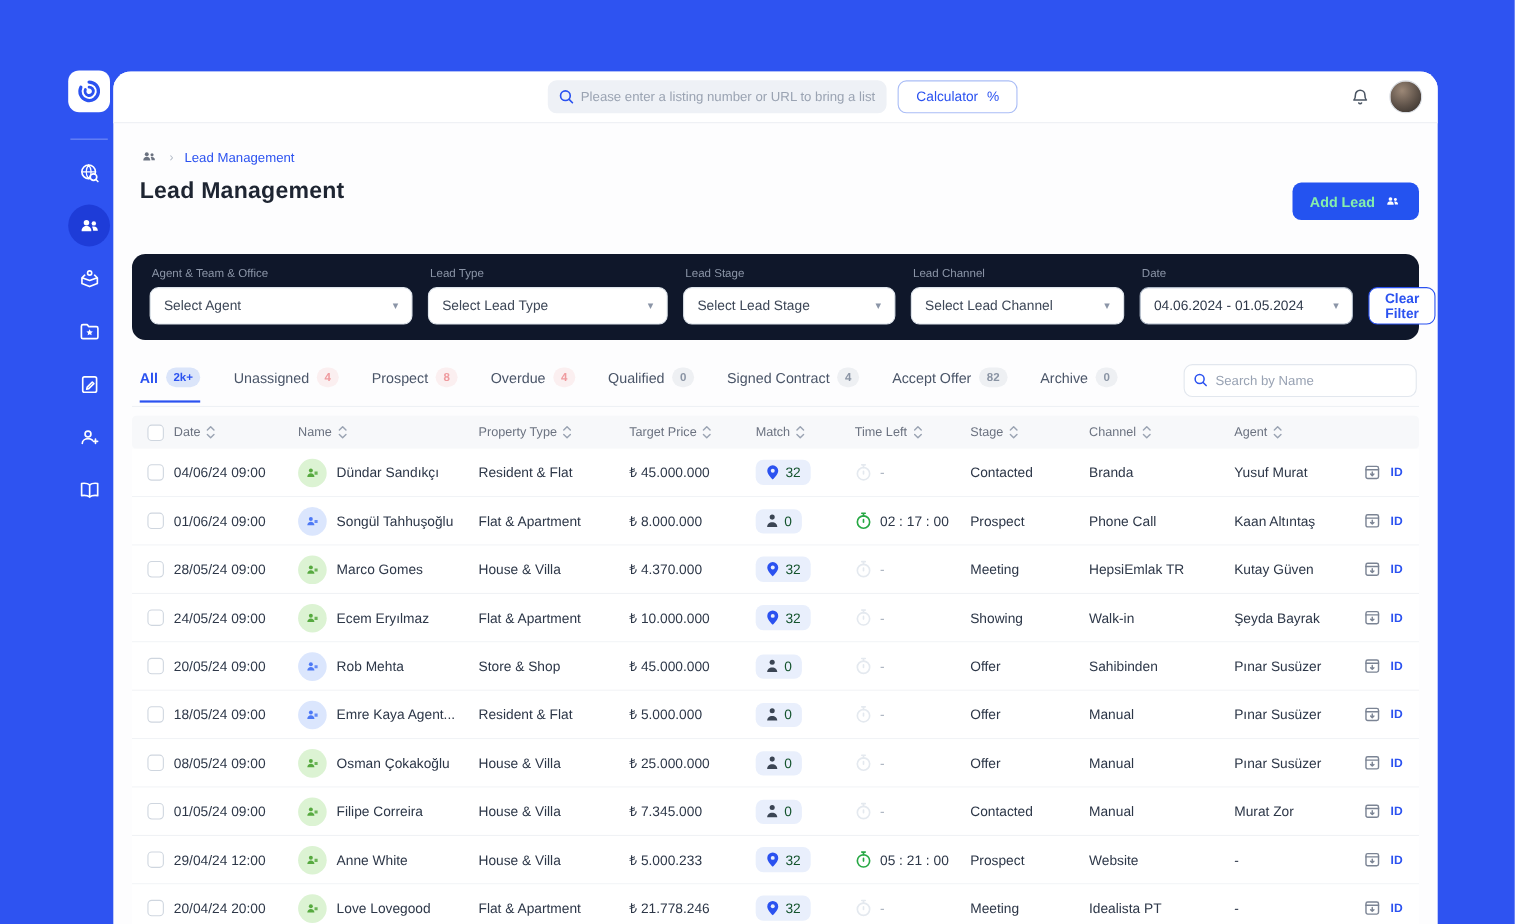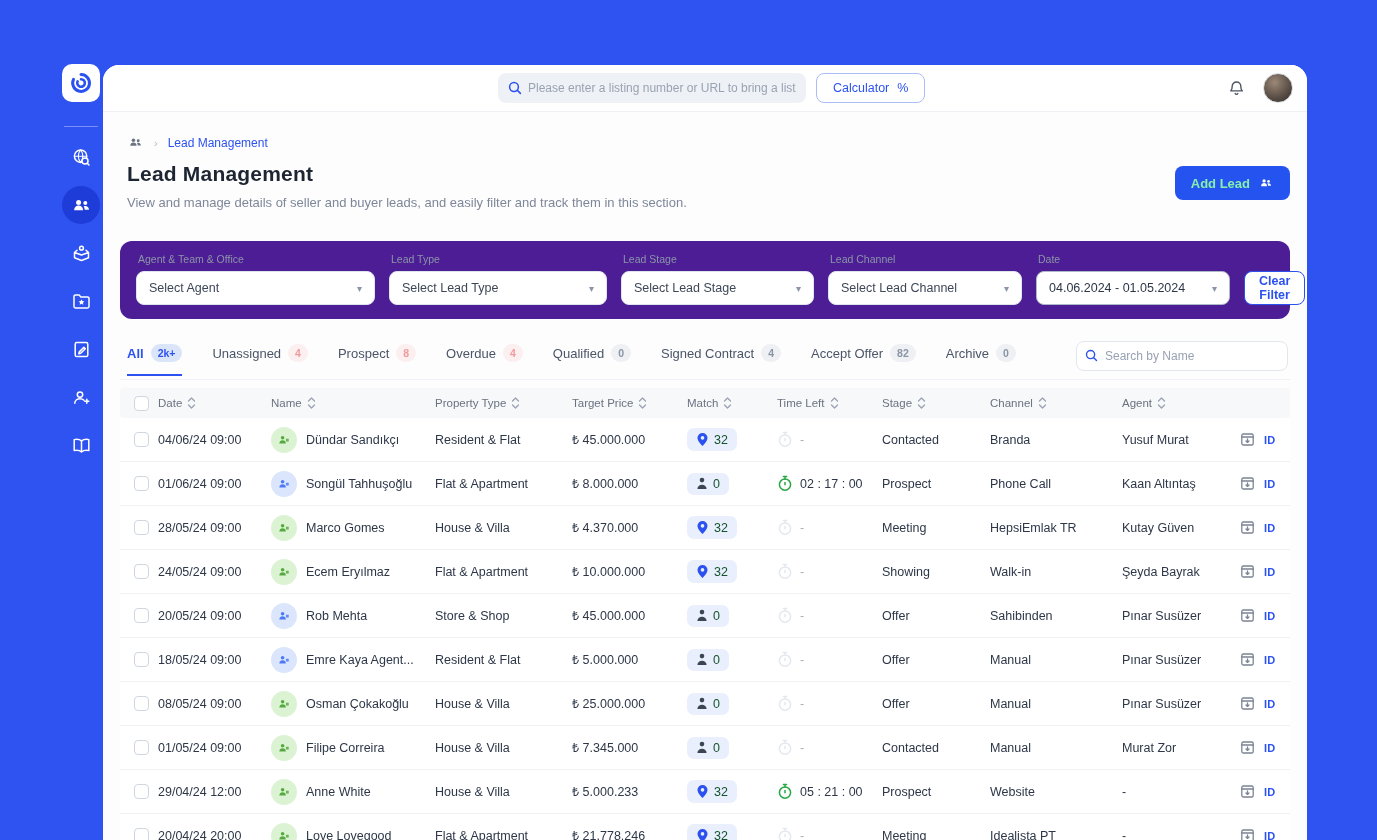--- a/index.html
+++ b/index.html
@@ -35,21 +35,21 @@
   .breadcrumb { margin-top:23px; display:flex; align-items:center; gap:10px; padding-left:7px; }
   .crumb-link { font-size:12px; color:#2b52f0; cursor:pointer; }
   .crumb-sep { color:#b2bac6; font-size:11px; }
 
   .title-row { margin-top:12px; display:flex; align-items:flex-start; justify-content:space-between; padding-left:7px; }
   .page-title { font-size:21px; font-weight:700; color:#1e2532; letter-spacing:.2px; }
   .page-sub { margin-top:9px; font-size:13px; color:#7e8798; }
   .add-lead { height:34px; margin-top:4px; padding:0 16px; background:#2453f0; color:#86efac; border:none; border-radius:8px; font-size:13px; font-weight:600; display:flex; align-items:center; gap:8px; cursor:pointer; font-family:"Liberation Sans", sans-serif; }
 
   
-  .filter-panel { margin-top:31px; background:#4c1d95; border-radius:12px; padding:12px 16px 14px; display:flex; gap:14px; align-items:flex-end; }
+  .filter-panel { margin-top:31px; background:#0f172a; border-radius:12px; padding:12px 16px 14px; display:flex; gap:14px; align-items:flex-end; }
   .fgroup { display:flex; flex-direction:column; }
   .fgroup .flabel { font-size:10.5px; color:#8b95a7; margin-bottom:6px; padding-left:2px; }
   .fselect { height:34px; background:#fff; border:1px solid #dfe5ec; border-radius:8px; display:flex; align-items:center; justify-content:space-between; padding:0 12px; font-size:12.5px; color:#3d4757; cursor:pointer; }
   .fselect .chev { color:#8b95a7; font-size:10px; margin-left:8px; }
   .w1{width:239px}.w2{width:218px}.w3{width:193px}.w4{width:194px}.w5{width:194px}
   .fselect.date { border-color:#aeb8c6; color:#2d3748; }
   .clear-btn { margin-left:auto; height:34px; padding:0 14px; background:#fff; border:1px solid #2b52f0; border-radius:8px; color:#2b52f0; font-size:12.5px; font-weight:600; cursor:pointer; font-family:"Liberation Sans", sans-serif; }
 
   
   .tabs-row { margin-top:22px; display:flex; align-items:center; gap:30px; border-bottom:1px solid #eef1f5; padding:0 2px 0 7px; }
@@ -199,21 +199,20 @@
         <circle cx="14.3" cy="8.1" r="2"></circle>
         <path d="M12.6 11.2c.5-.2 1.1-.3 1.7-.3 2 0 3.6 1.4 3.6 3.4v.5h-4.2c-.1-1.5-.5-2.6-1.1-3.6z"></path>
       </svg>
       <span class="crumb-sep">›</span>
       <span class="crumb-link">Lead Management</span>
     </div>
 
     <div class="title-row">
       <div>
         <div class="page-title">Lead Management</div>
-        <div class="page-sub">View and manage details of seller and buyer leads, and easily filter and track them in this section.</div>
       </div>
       <button class="add-lead">
         <span>Add Lead</span>
         <svg width="16" height="14" viewBox="0 0 21 21" fill="#fff">
           <circle cx="7.6" cy="7.4" r="2.5"></circle>
           <path d="M3.2 14.6c0-2.4 2-4.1 4.4-4.1s4.4 1.7 4.4 4.1v.6H3.2z"></path>
           <circle cx="14.3" cy="8.1" r="2"></circle>
           <path d="M12.6 11.2c.5-.2 1.1-.3 1.7-.3 2 0 3.6 1.4 3.6 3.4v.5h-4.2c-.1-1.5-.5-2.6-1.1-3.6z"></path>
         </svg>
       </button>

